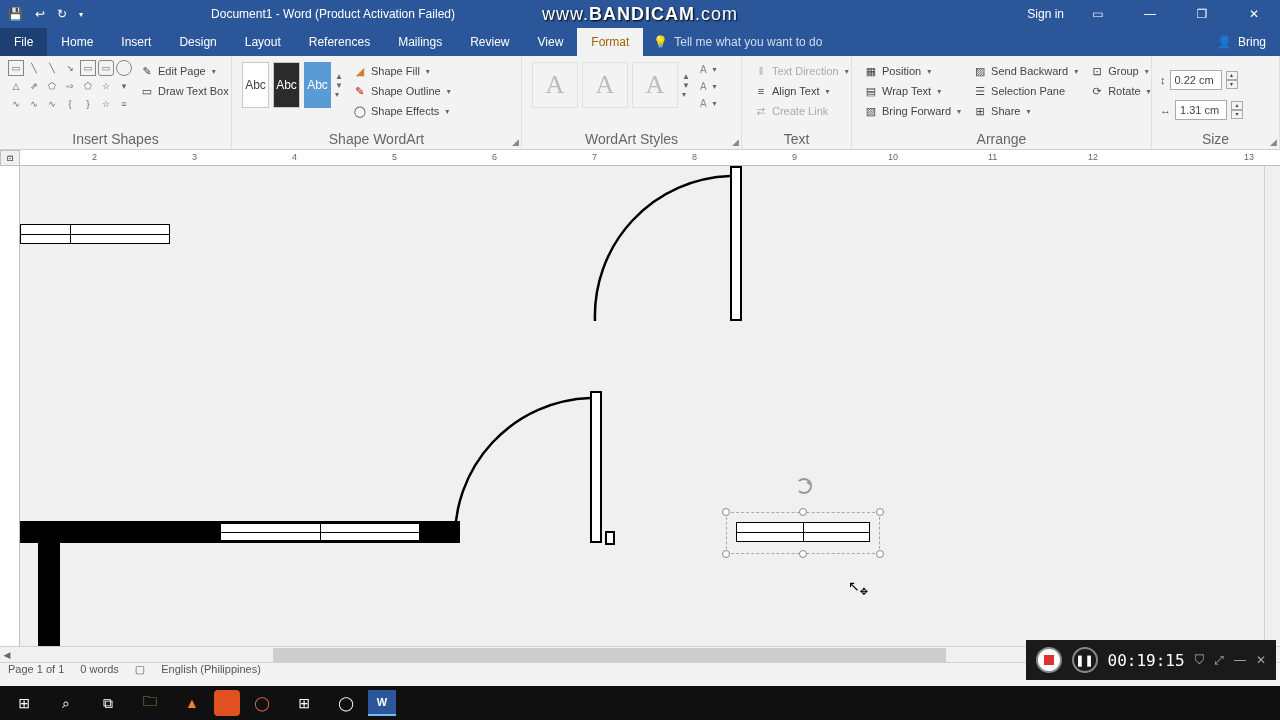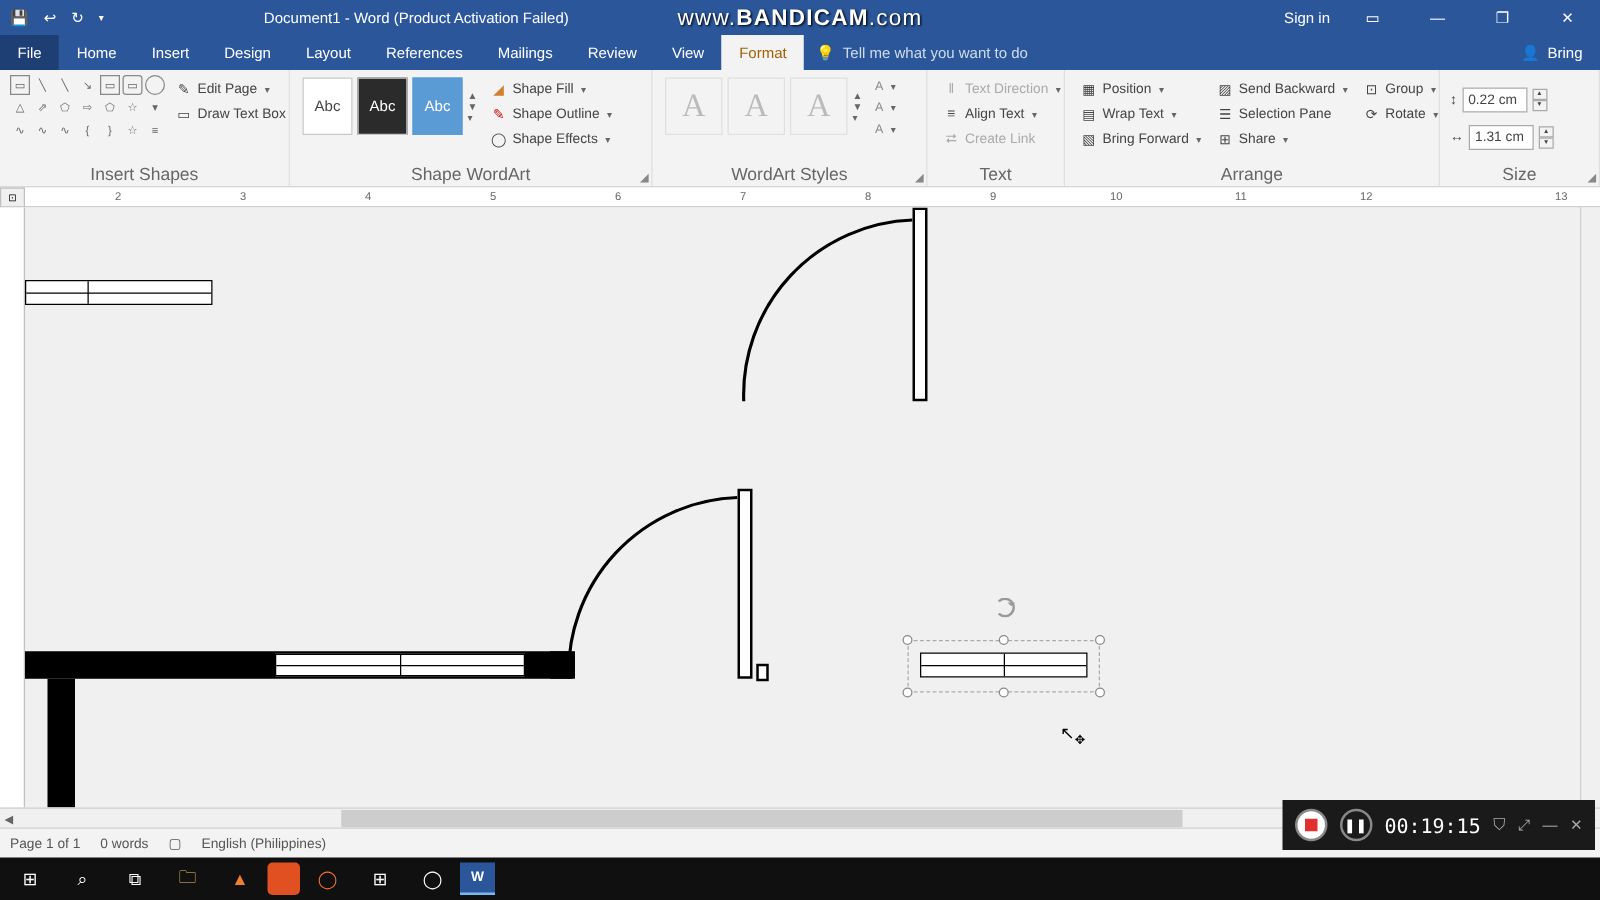--- a/index.html
+++ b/index.html
@@ -32,21 +32,21 @@
 .shape-gallery { display: grid; grid-template-columns: repeat(7, 16px); grid-auto-rows: 16px; gap: 2px; }
 .shape-gallery span { border: 1px solid #888; font-size: 9px; display: flex; align-items: center; justify-content: center; color: #666; cursor: pointer; }
 .shape-gallery span.noborder { border: none; }
 
 .vstack { display: flex; flex-direction: column; gap: 2px; padding-top: 2px; }
 .rbtn { display: flex; align-items: center; gap: 4px; padding: 2px 4px; cursor: pointer; white-space: nowrap; }
 .rbtn.disabled { color: #aaa; }
 .rbtn .ico { width: 14px; height: 14px; display: inline-flex; align-items: center; justify-content: center; font-size: 11px; }
 .caret::after { content: "▾"; font-size: 8px; margin-left: 2px; color: #666; }
 
-.style-box { width: 40px; height: 46px; border: 1px solid #c8c8c8; display: flex; align-items: center; justify-content: center; font-size: 12px; background: #fff; cursor: pointer; margin: 2px; }
+.style-box { width: 27px; height: 46px; border: 1px solid #c8c8c8; display: flex; align-items: center; justify-content: center; font-size: 12px; background: #fff; cursor: pointer; margin: 2px; }
 .style-box.dark { background: #2b2b2b; color: #fff; }
 .style-box.blue { background: #5b9bd5; color: #fff; border-color: #5b9bd5; }
 
 .wordart-box { width: 46px; height: 46px; border: 1px solid #e0e0e0; display: flex; align-items: center; justify-content: center; font-size: 26px; font-family: Georgia, serif; color: #bbb; cursor: pointer; margin: 2px; }
 
 .size-field { display: flex; align-items: center; gap: 4px; margin: 4px 0; }
 .size-input { width: 52px; height: 20px; border: 1px solid #aaa; background: #fff; font-size: 11px; padding: 8px 4px; display: flex; align-items: center; }
 .spinner { display: flex; flex-direction: column; }
 .spinner span { width: 12px; height: 9px; border: 1px solid #aaa; font-size: 6px; text-align: center; line-height: 7px; cursor: pointer; }
 
@@ -76,21 +76,21 @@
 .wall { position: absolute; background: #000; }
 
 .sel-handle { position: absolute; width: 8px; height: 8px; background: #fff; border: 1px solid #888; border-radius: 50%; }
 .sel-box { position: absolute; border: 1px dashed #aaa; }
 .rotate-handle { position: absolute; width: 16px; height: 16px; border: 2px solid #999; border-radius: 50%; border-left-color: transparent; }
 .rotate-handle::after { content: ""; position: absolute; right: -2px; top: 2px; border: 3px solid transparent; border-top-color: #999; }
 
 .cursor-arrow { position: absolute; font-size: 14px; color: #000; pointer-events: none; }
 
 
-.statusbar { position: absolute; left: 0; right: 0; bottom: 34px; height: 24px; background: #f3f3f3; border-top: 1px solid #d0d0d0; display: flex; align-items: center; font-size: 11px; color: #555; padding: 0 8px; gap: 16px; }
+.statusbar { position: absolute; left: 0; right: 0; bottom: 34px; height: 24px; background: #f3f3f3; border-top: 1px solid #d0d0d0; display: flex; align-items: flex-start; font-size: 11px; color: #555; padding: 0 8px; gap: 16px; }
 .statusbar .right { margin-left: auto; display: flex; align-items: center; gap: 8px; }
 
 
 .taskbar { position: absolute; left: 0; right: 0; bottom: 0; height: 34px; background: #101010; display: flex; align-items: center; padding: 0 4px; gap: 2px; }
 .task-item { width: 40px; height: 30px; display: flex; align-items: center; justify-content: center; cursor: pointer; color: #fff; font-size: 14px; }
 .task-item.active { background: #333; border-bottom: 2px solid #76b9ed; }
 
 
 .bandicam { position: absolute; right: 4px; bottom: 40px; height: 40px; background: #1a1a1a; display: flex; align-items: center; gap: 10px; padding: 0 10px; color: #fff; font-size: 16px; }
 .bc-btn { width: 26px; height: 26px; border-radius: 50%; border: 2px solid #888; display: flex; align-items: center; justify-content: center; font-size: 11px; cursor: pointer; }

